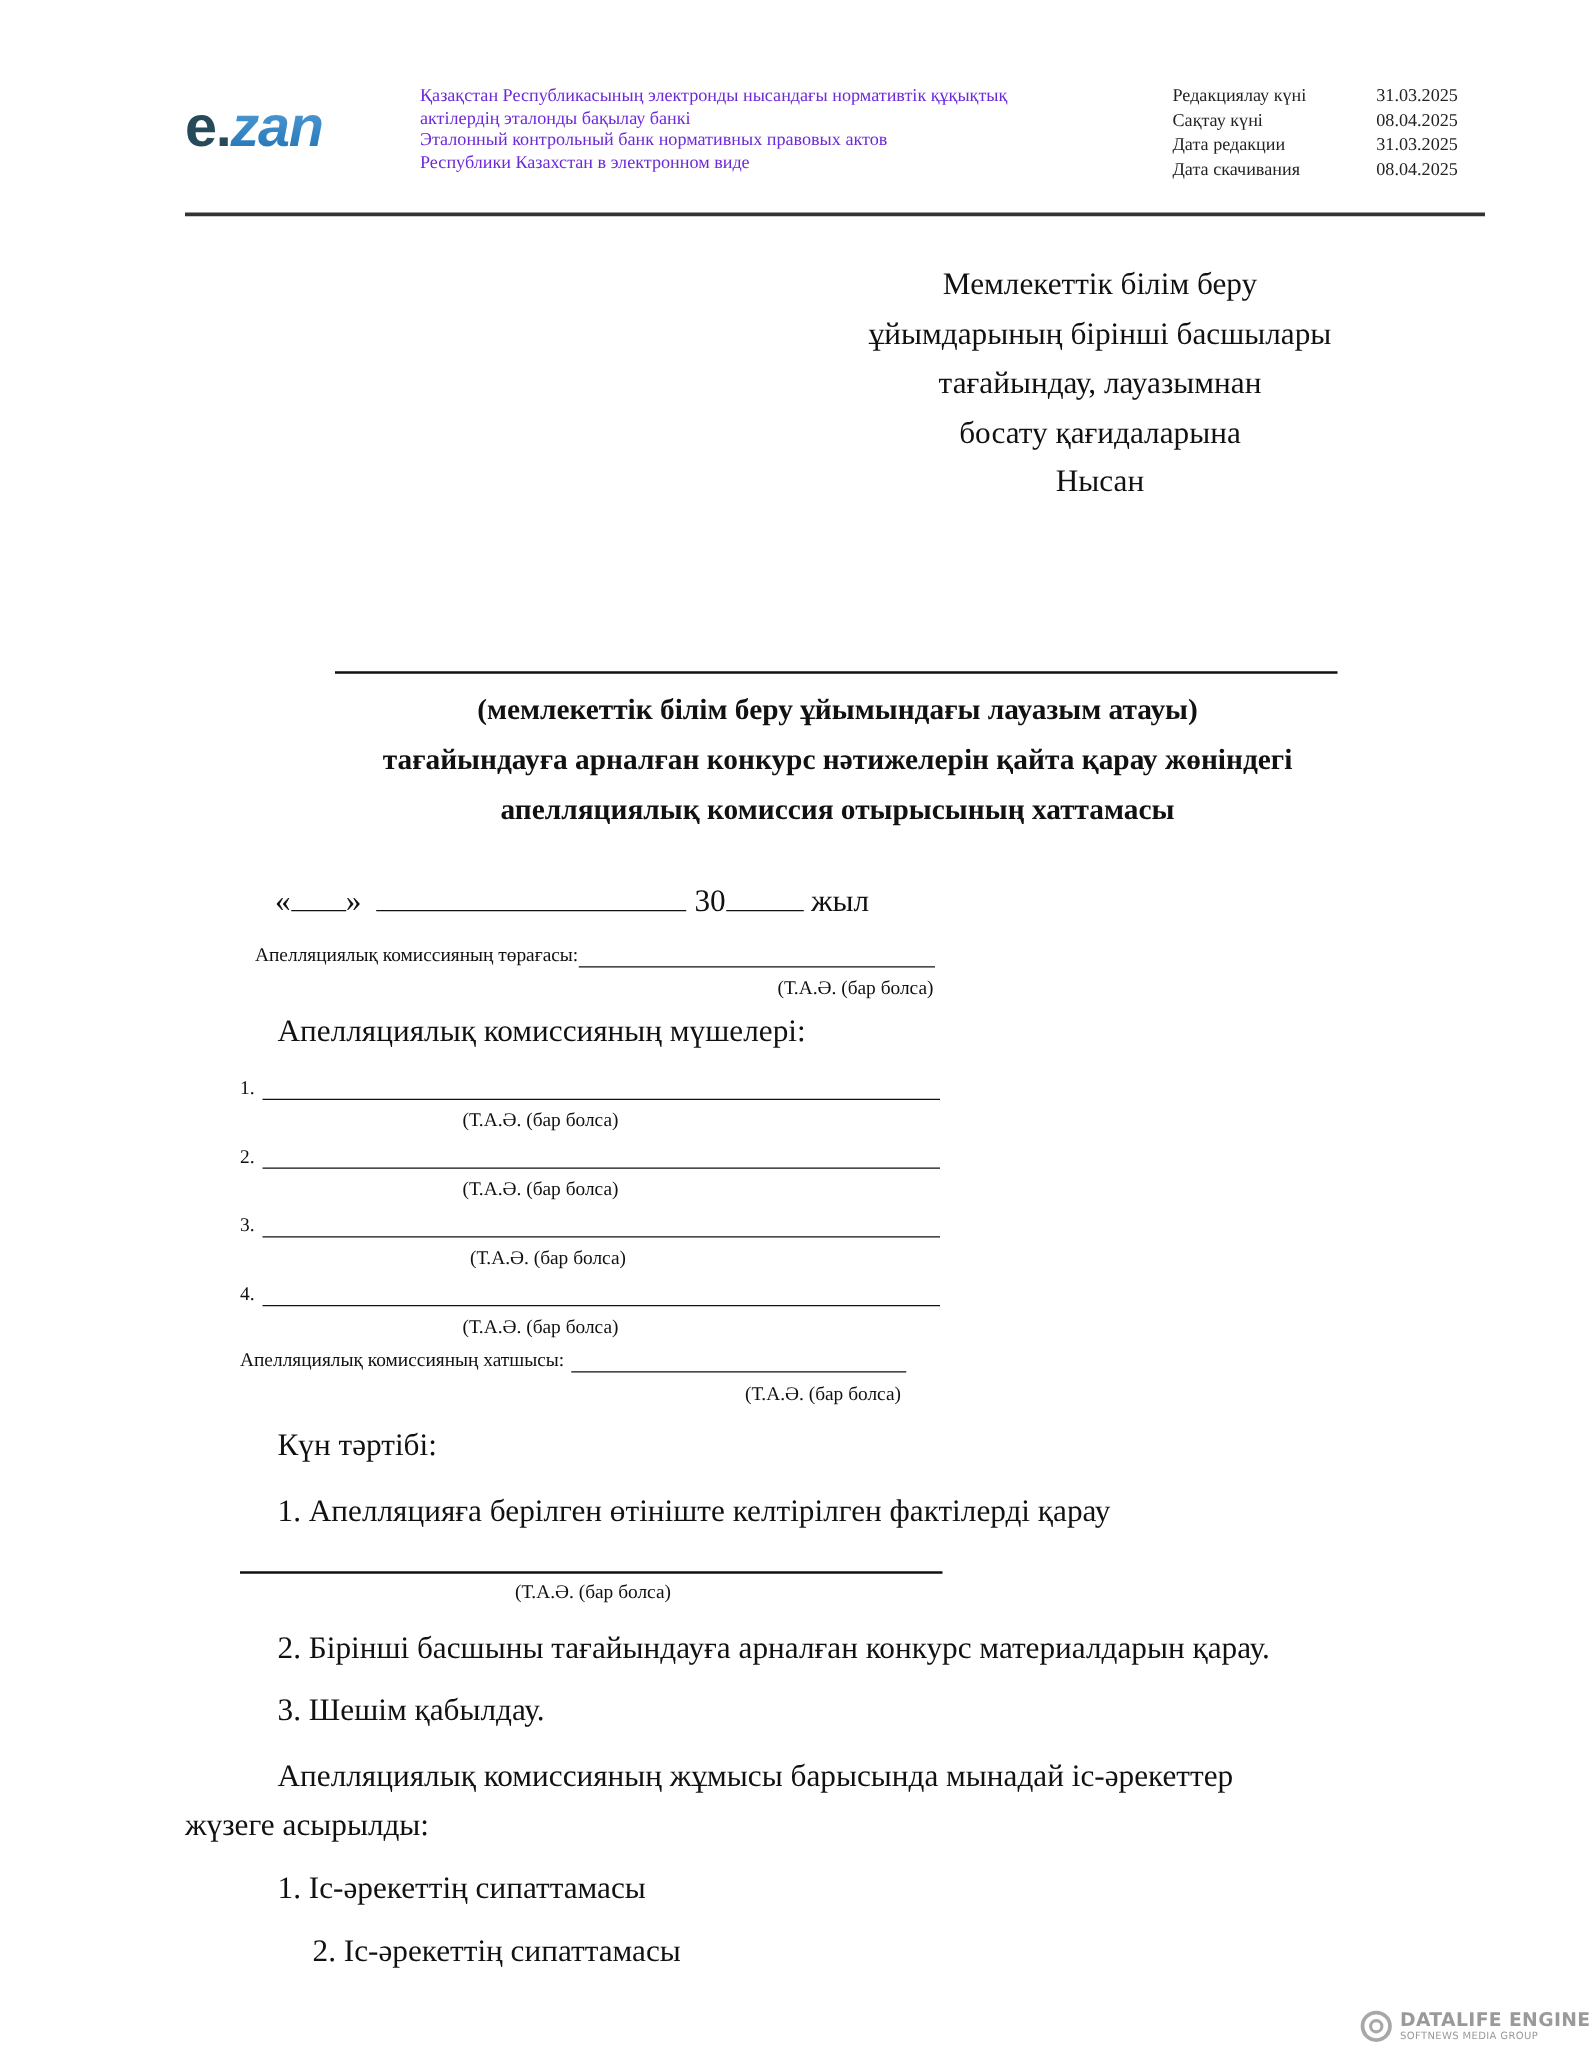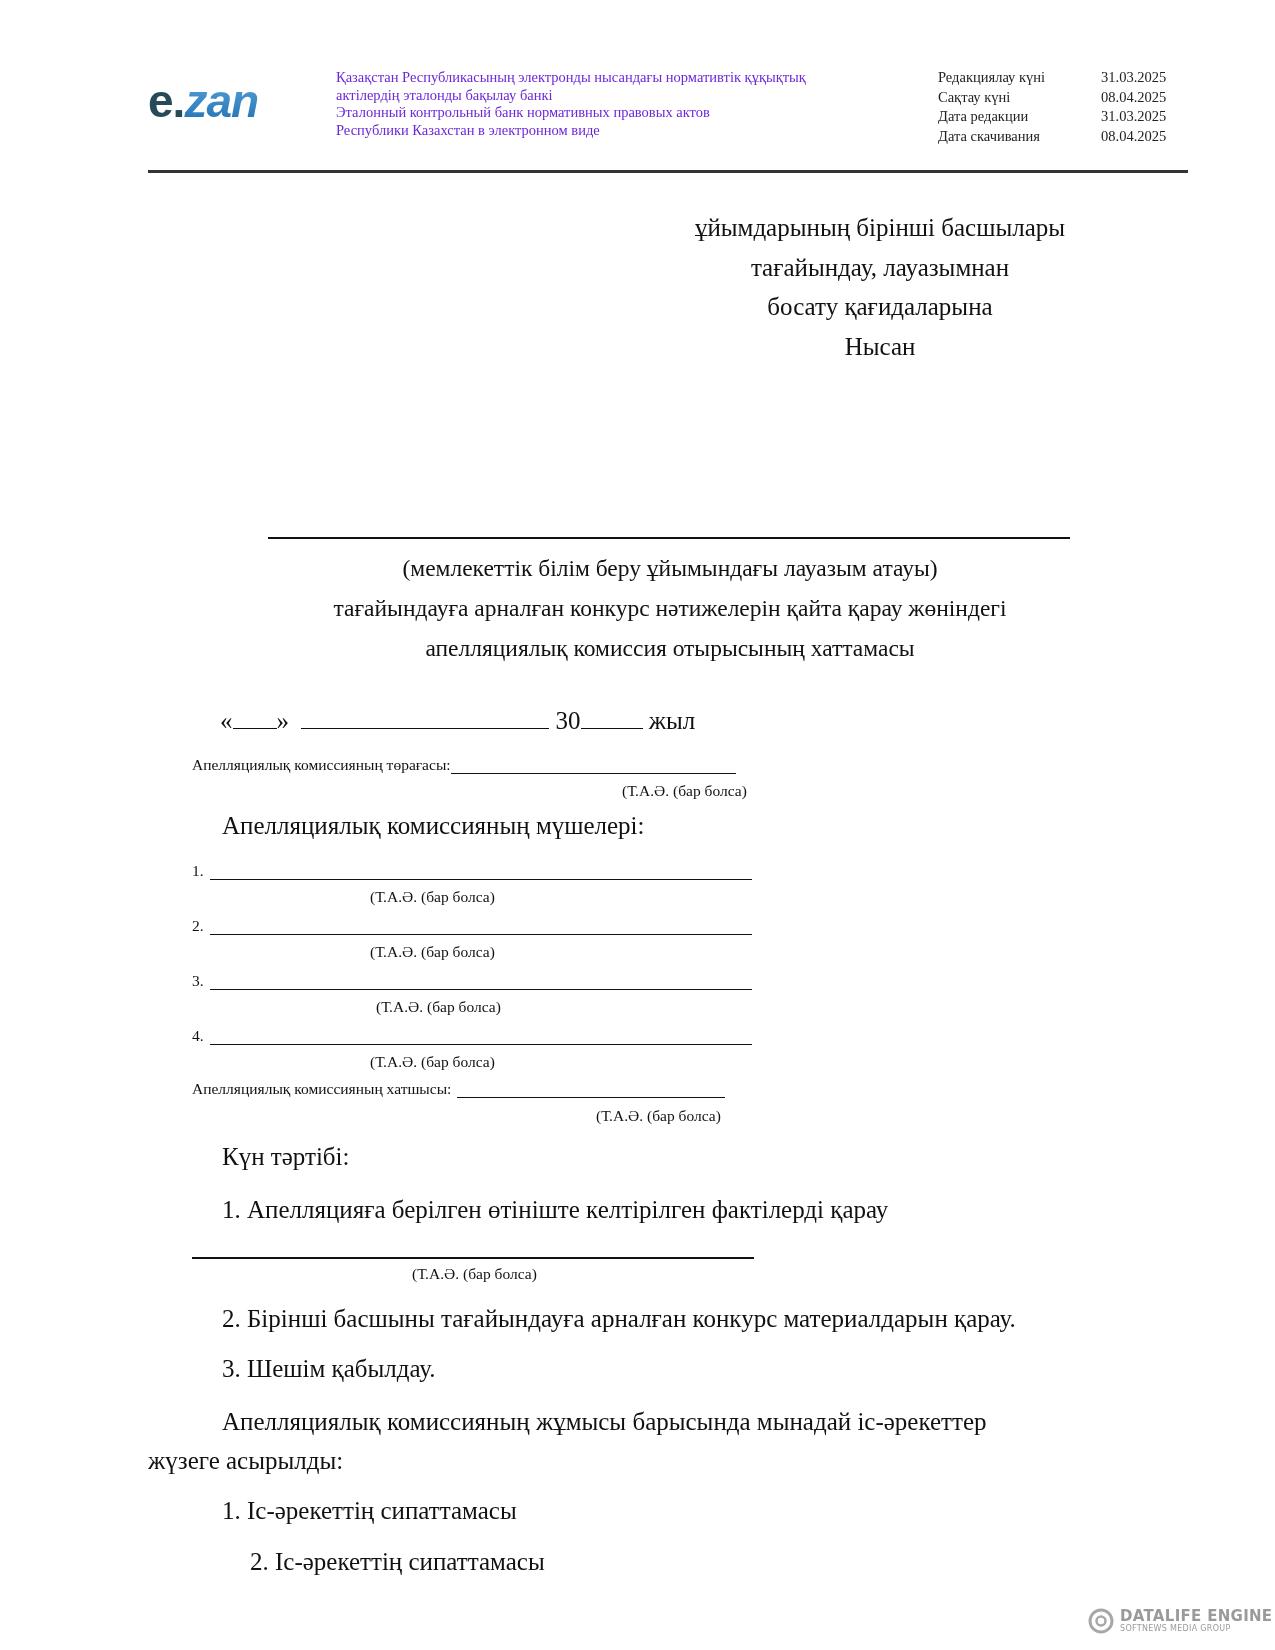--- a/index.html
+++ b/index.html
@@ -22,28 +22,28 @@
     .hdr-meta .row { display: flex; white-space: nowrap; }
     .hdr-meta .k { width: 163px; }
     .hdr-rule { left: 148px; top: 170px; width: 1040px; height: 3px; background: #333; }
 
     
     .annex { left: 640px; top: 208px; width: 480px; text-align: center;
       font-size: 25px; line-height: 39.5px; }
 
     
     .title-line { left: 268px; top: 537px; width: 802px; height: 2px; background: #111; }
-    .title { left: 150px; top: 548px; width: 1040px; text-align: center; font-weight: normal;
+    .title { left: 150px; top: 548px; width: 1040px; text-align: center; font-weight: bold;
       font-size: 23.5px; line-height: 40px; }
 
     
     .dateline { left: 220px; top: 706px; font-size: 25px; white-space: nowrap; }
     .blank { display: inline-block; border-bottom: 1.5px solid #111; height: 22px; vertical-align: baseline; }
 
-    .small { font-size: 15.5px; }
+    .small { font-size: 15.5px; margin-left: 12px; }
     .chair { left: 192px; top: 756px; white-space: nowrap; display: flex; align-items: flex-end; }
     .chair .line { width: 285px; border-bottom: 1.5px solid #111; height: 16px; }
     .caption { font-size: 15.5px; white-space: nowrap; }
 
     .members-h { left: 222px; top: 812px; font-size: 25px; }
     .member { left: 192px; display: flex; align-items: flex-end; white-space: nowrap; font-size: 15.5px; }
     .member .line { width: 542px; border-bottom: 1.5px solid #111; height: 15px; margin-left: 6px; }
 
     .secretary { left: 192px; top: 1080px; display: flex; align-items: flex-end; white-space: nowrap; font-size: 15.5px; }
     .secretary .line { width: 268px; border-bottom: 1.5px solid #111; height: 15px; margin-left: 6px; }
@@ -85,20 +85,21 @@
     </div>
   <div class="row">
       <span class="k">Дата скачивания</span>
       <span>08.04.2025</span>
     </div>
 </div>
 
 <div class="abs hdr-rule"></div>
 
 <div class="abs annex">
+  <div>Мемлекеттік білім беру</div>
   <div>ұйымдарының бірінші басшылары</div>
   <div>тағайындау, лауазымнан</div>
   <div>босату қағидаларына</div>
   <div>Нысан</div>
 </div>
 
 <div class="abs title-line"></div>
 <div class="abs title">
   <div>(мемлекеттік білім беру ұйымындағы лауазым атауы)</div>
   <div>тағайындауға арналған конкурс нәтижелерін қайта қарау жөніндегі</div>

